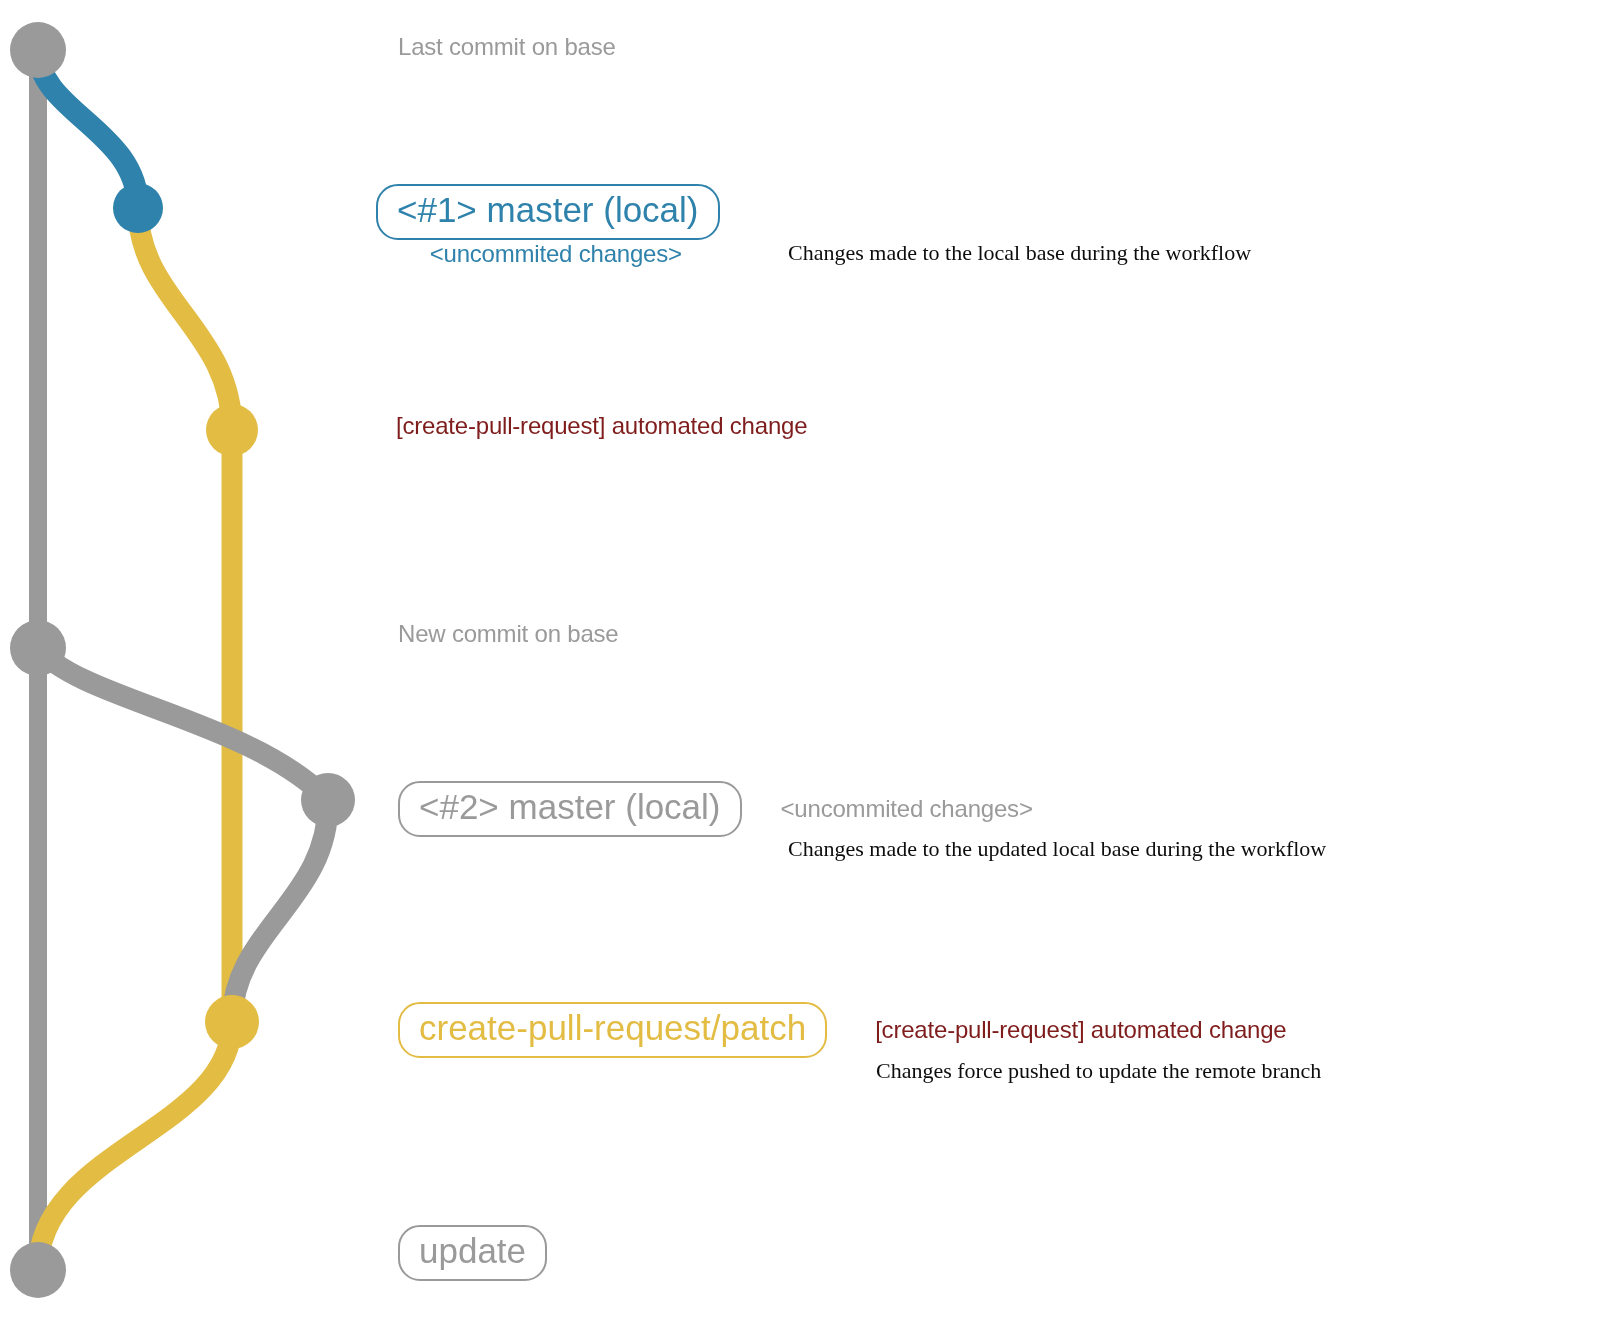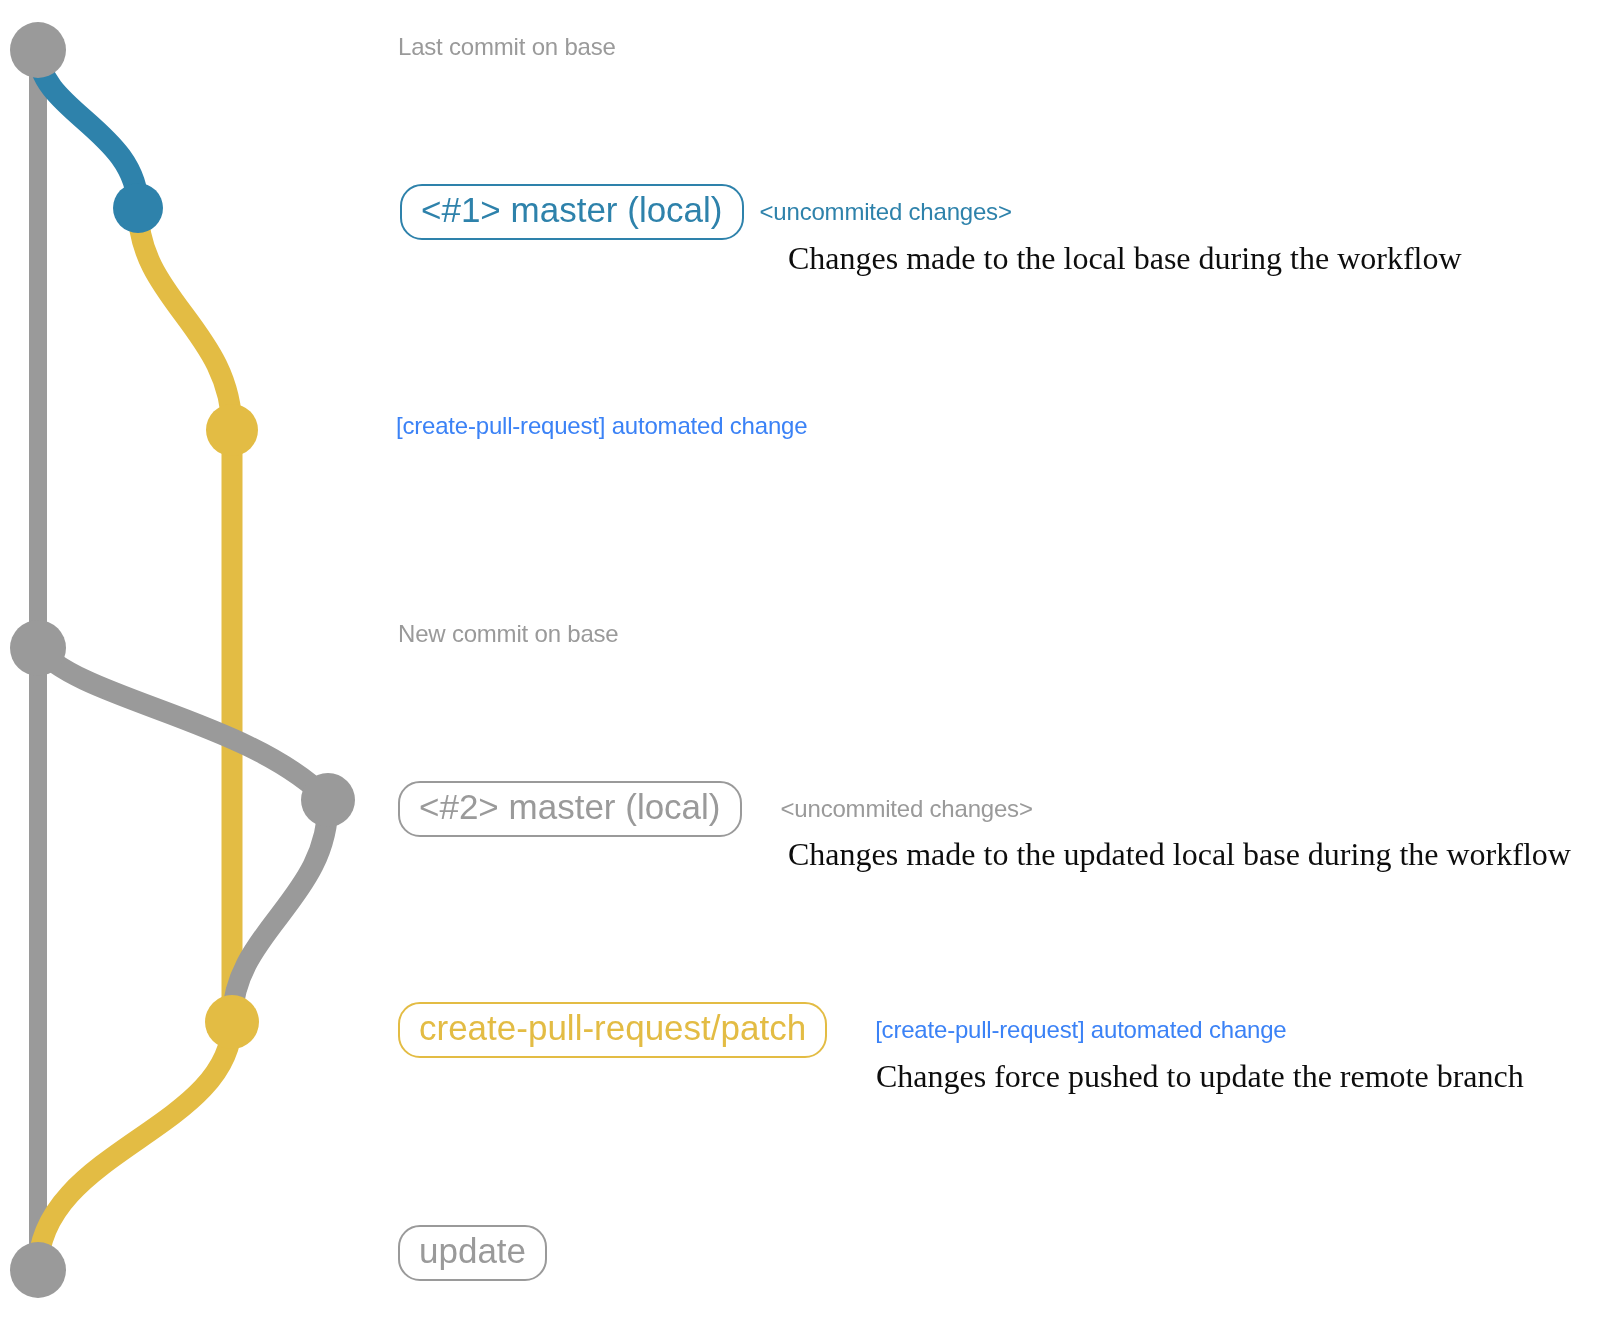--- a/index.html
+++ b/index.html
@@ -31,21 +31,21 @@
     align-items: center;
     white-space: nowrap;
   }
   .headline {
     font-family: Liberation Sans, sans-serif;
     font-size: 24px;
     letter-spacing: -0.2px;
   }
   .headline.gray  { color: #9a9a9a; }
   .headline.blue  { color: #2e82ab; }
-  .headline.gold  { color: #3b82f6; }
+  .headline.gold  { color: #7f1d1d; }
 
   .pill {
     display: inline-flex;
     align-items: center;
     justify-content: center;
     border: 2px solid #9a9a9a;
     border-radius: 22px;
     padding: 6px 19px 9px 19px;
     font-family: "Liberation Sans", sans-serif;
     font-size: 35px;
@@ -55,21 +55,21 @@
   }
   .pill.blue { border-color: #2e82ab; color: #2e82ab; }
   .pill.gold { border-color: #e3bc44; color: #e3bc44; }
   .pill.gray { border-color: #9a9a9a; color: #9a9a9a; }
 
   .pill + .headline { margin-left: 16px; }
 
   .desc {
     position: absolute;
     font-family: "Liberation Serif", serif;
-    font-size: 32px;
+    font-size: 22px;
     color: #0d0d0d;
     white-space: nowrap;
   }
 </style>
 </head>
 <body>
 
 <div id="canvas">
 
   <svg id="graph" viewBox="0 0 380 1344" width="380" height="1344">
@@ -94,21 +94,21 @@
     <circle cx="38" cy="648" r="28" fill="#9a9a9a"></circle>
     <circle cx="328" cy="800" r="27" fill="#9a9a9a"></circle>
     <circle cx="232" cy="1022" r="27" fill="#e3bc44"></circle>
     <circle cx="38" cy="1270" r="28" fill="#9a9a9a"></circle>
   </svg>
 
   <div class="row" style="left:398px; top:33px;">
     <span class="headline gray">Last commit on base</span>
   </div>
 
-  <div class="row" style="left:400px; top:184px;">
+  <div class="row" style="left:376px; top:184px;flex-direction:column;">
     <span class="pill blue">&lt;#1&gt; master (local)</span>
     <span class="headline blue">&lt;uncommited changes&gt;</span>
   </div>
   <div class="desc" style="left:788px; top:240px;">Changes made to the local base during the workflow</div>
 
   <div class="row" style="left:396px; top:412px;">
     <span class="headline gold">[create-pull-request] automated change</span>
   </div>
 
   <div class="row" style="left:398px; top:620px;">

